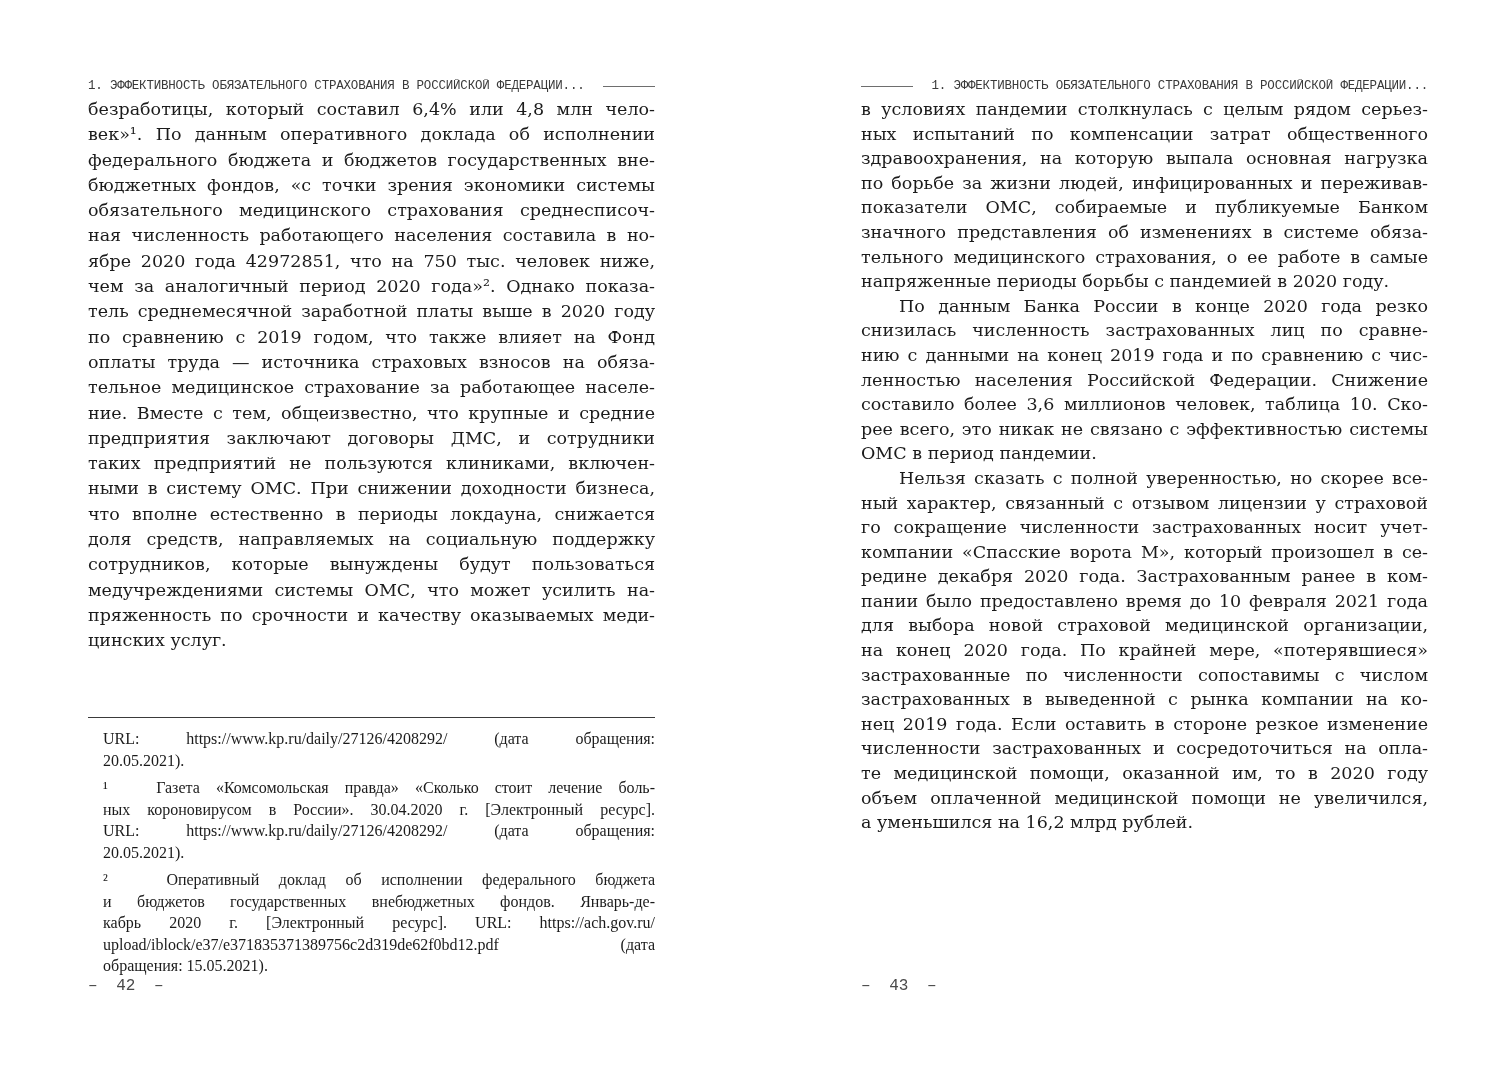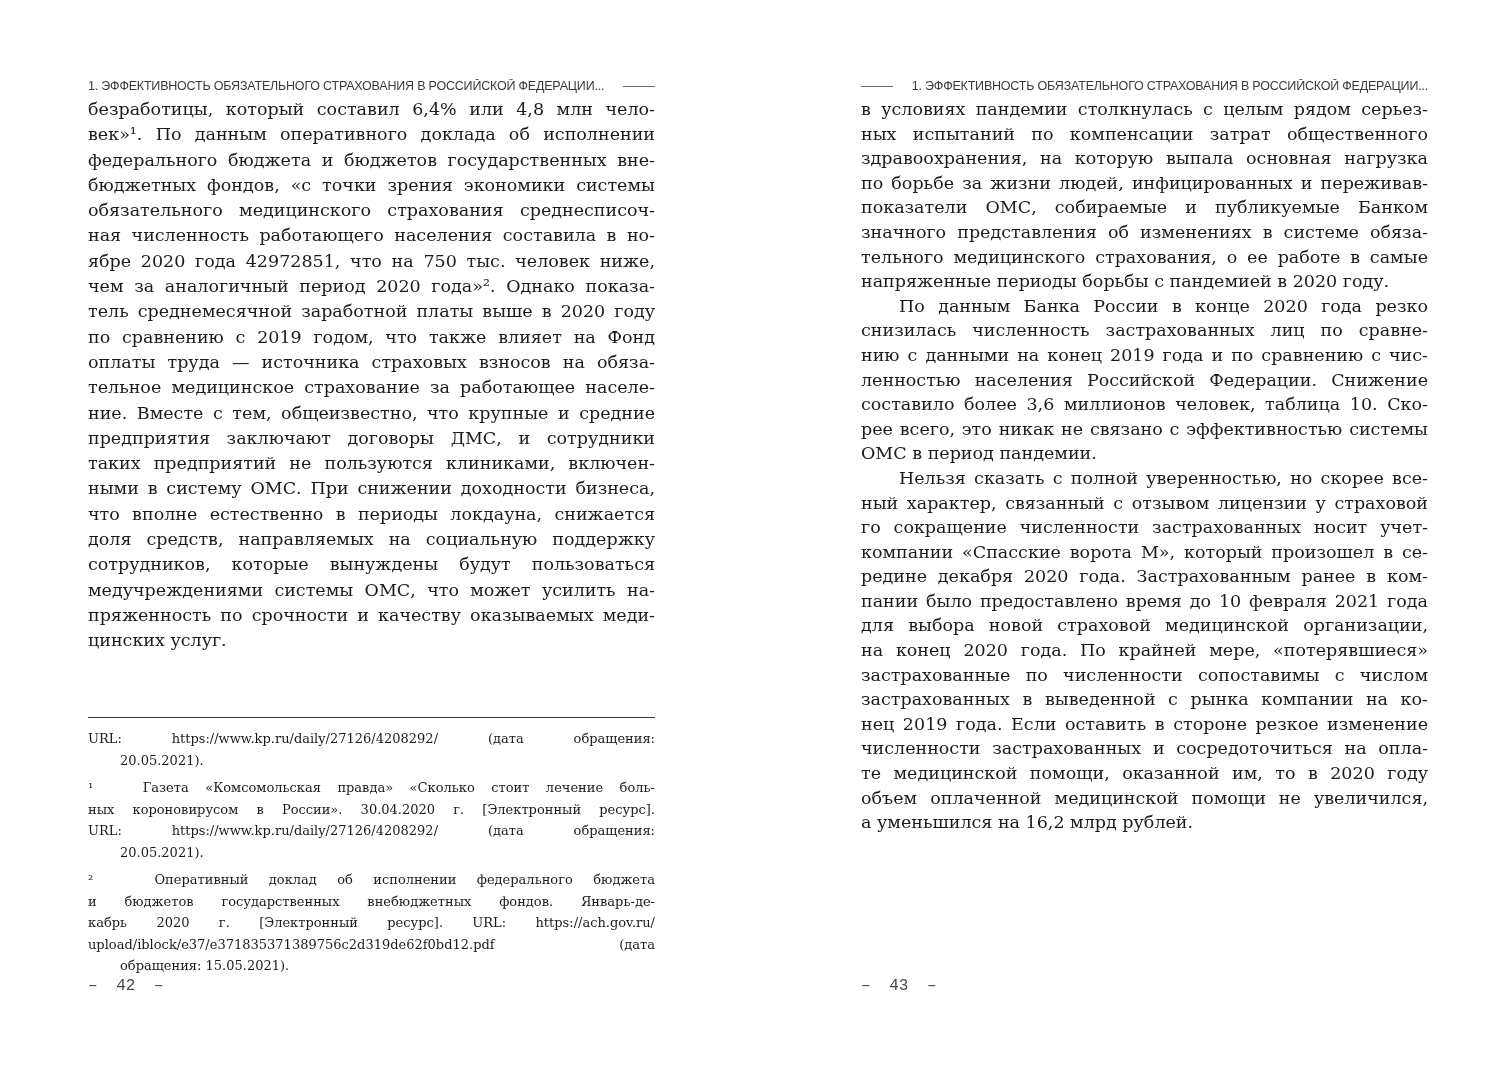--- a/index.html
+++ b/index.html
@@ -14,40 +14,40 @@
     background:var(--bg);color:var(--text);
     font-family:"DejaVu Serif", serif;
   }
   .page{position:absolute;top:75px;width:567px;height:995px;}
   .page.left{left:88px;}
   .page.right{left:861px;}
 
   .running-header{
     position:absolute;top:4px;left:0;right:0;
     display:flex;align-items:center;gap:19px;
-    font-family:Liberation Sans, sans-serif;
+    font-family:Liberation Mono, monospace;
     font-size:12.5px;letter-spacing:-0.2px;color:#3a3a3a;
     white-space:nowrap;
   }
   .rh-rule{flex:1 1 auto;min-width:18px;height:0;border-top:1.4px solid var(--rule);}
   .rh-text{flex:0 1 auto;overflow:hidden;}
 
   .body-text{position:absolute;top:22px;left:0;right:0;font-size:17.5px;}
   .page.left  .body-text .line{line-height:25.3px;}
   .page.right .body-text .line{line-height:24.6px;}
   .line{text-align:justify;text-align-last:justify;}
   .line.last{text-align-last:left;}
   .line.indent{padding-left:38px;}
 
   .fsep{position:absolute;top:642px;left:0;right:0;border-top:1.5px solid #3a3a3a;}
-  .footnotes{position:absolute;top:653px;left:0;right:0;font-size:13px;}
+  .footnotes{position:absolute;top:653px;left:15px;right:0;font-size:16px;font-family:Liberation Serif, serif;}
   .footnote{margin-top:6px;}
   .footnote:first-child{margin-top:0;}
   .fline{line-height:21.5px;text-align:justify;text-align-last:justify;}
-  .fline.last{text-align-last:left;margin-left:32px;}
+  .fline.last{text-align-last:left;}
 
   .pagenum{
     position:absolute;top:902px;left:0;right:0;text-align:left;
     font-family:Liberation Mono, monospace;
     font-size:16px;color:var(--muted);word-spacing:9px;
   }
 </style>
 </head>
 <body>
 

